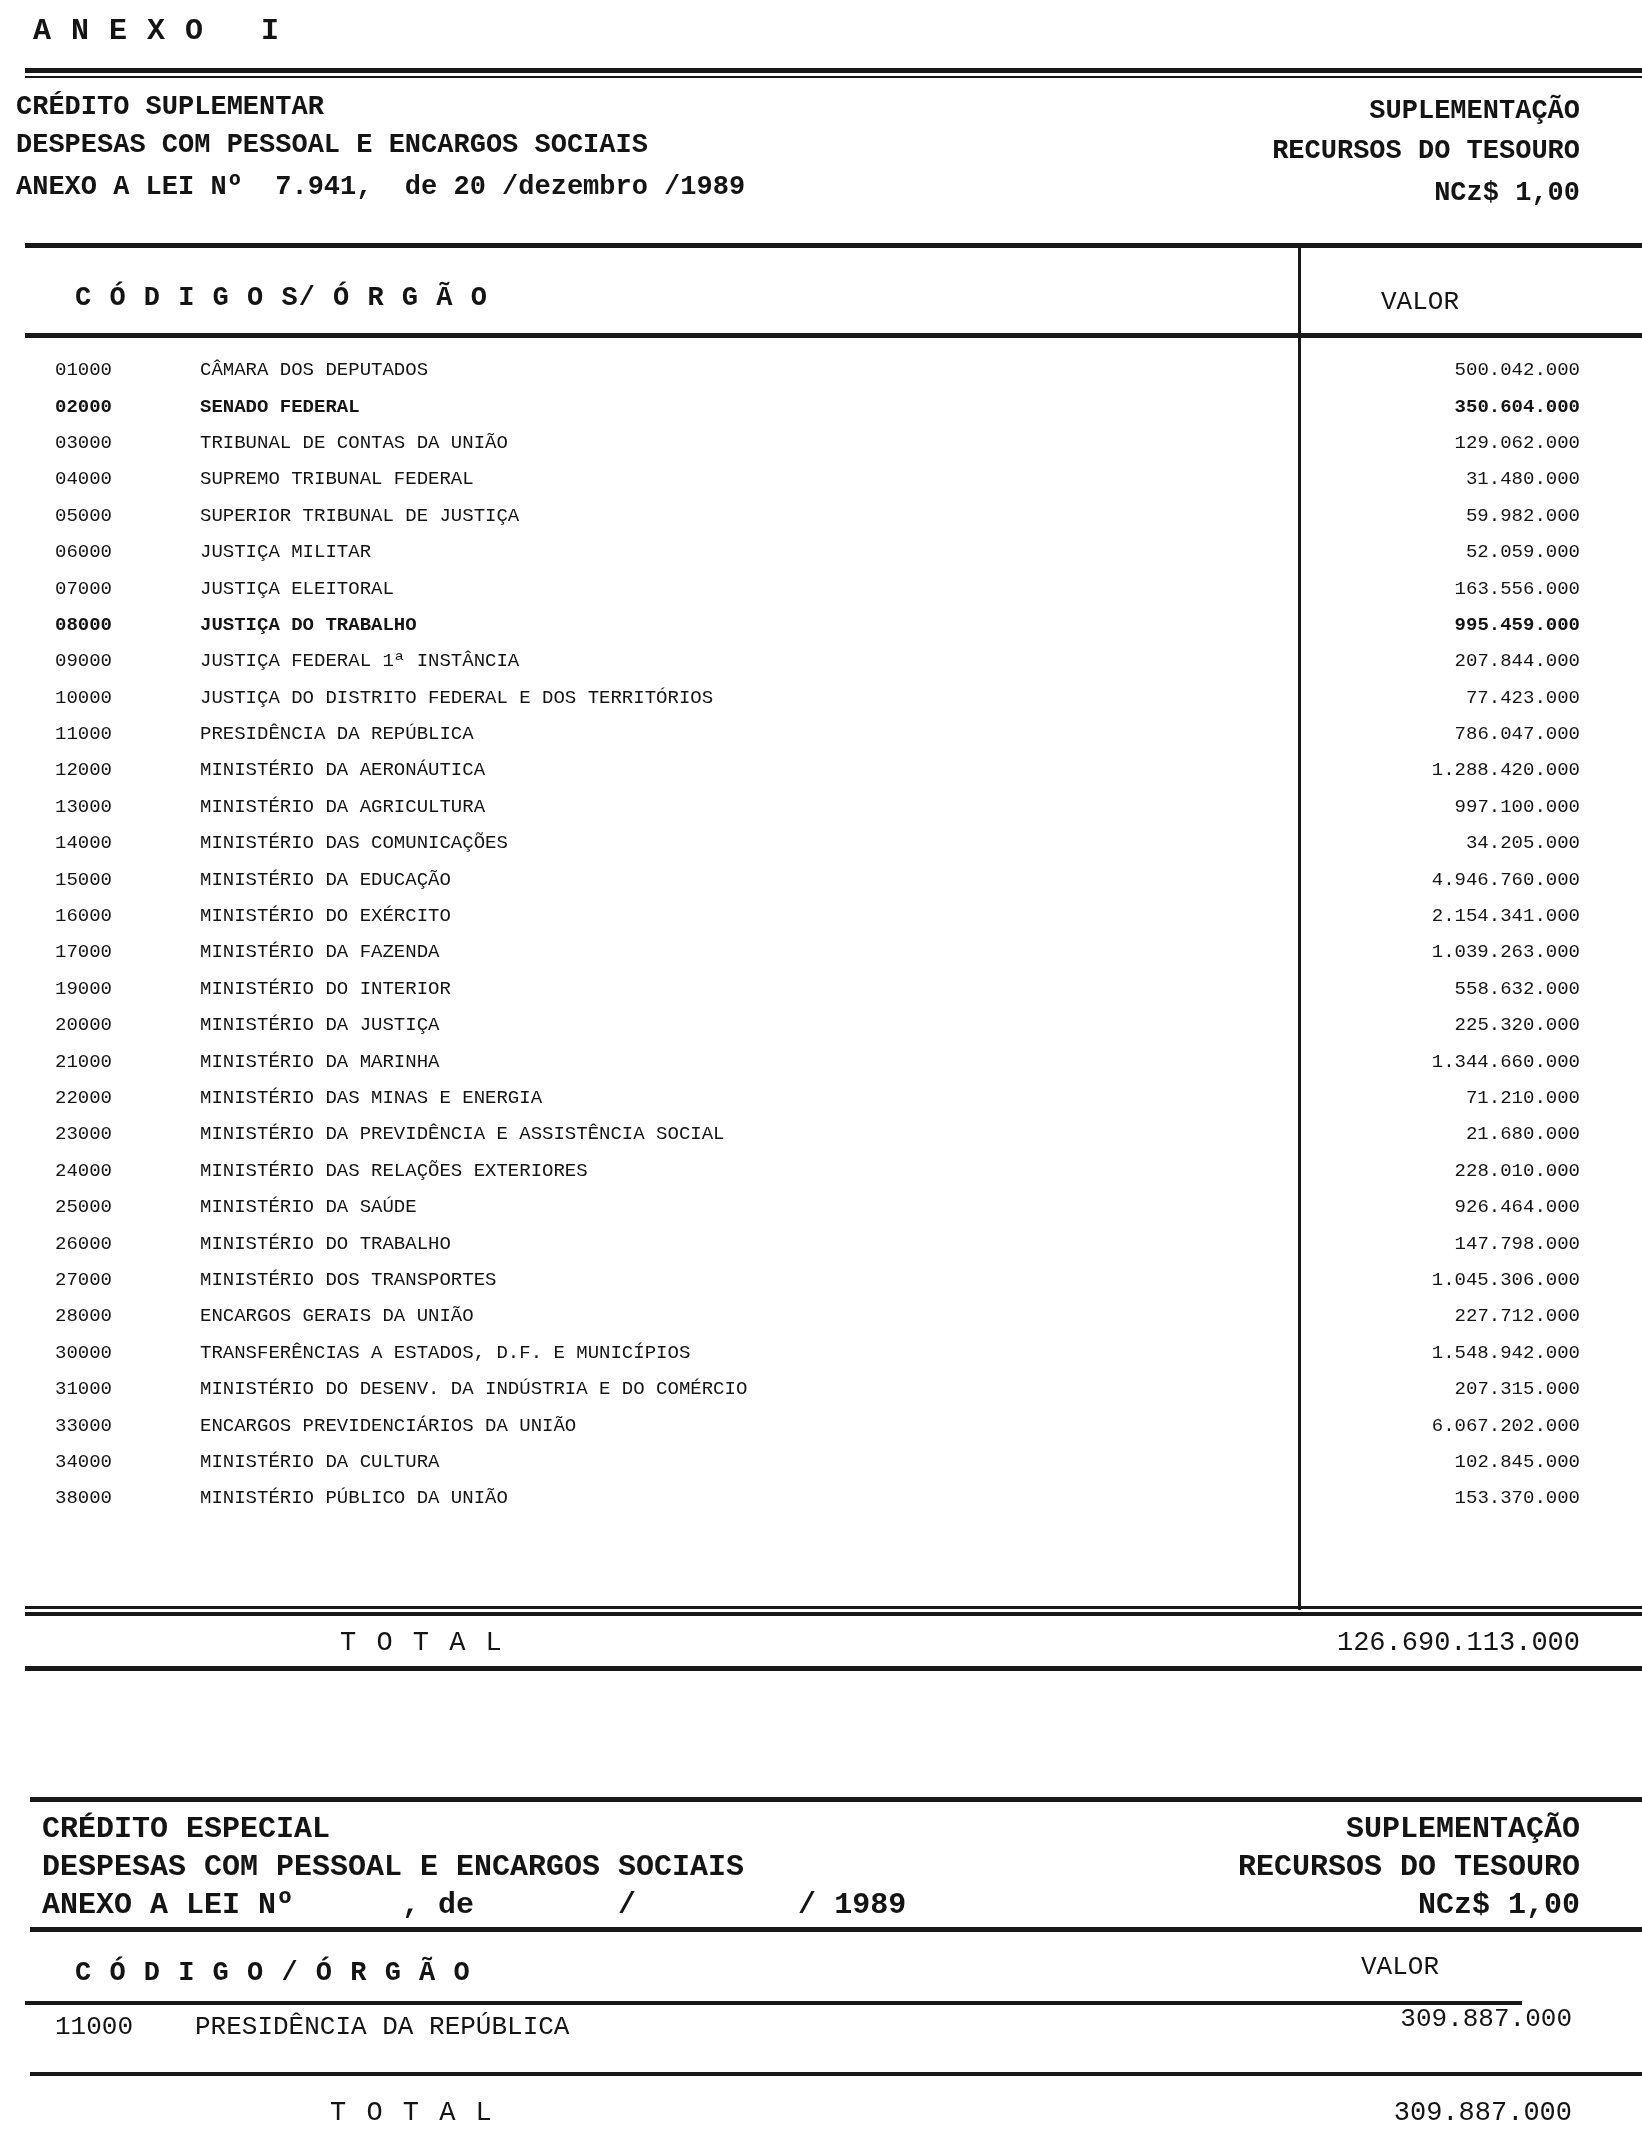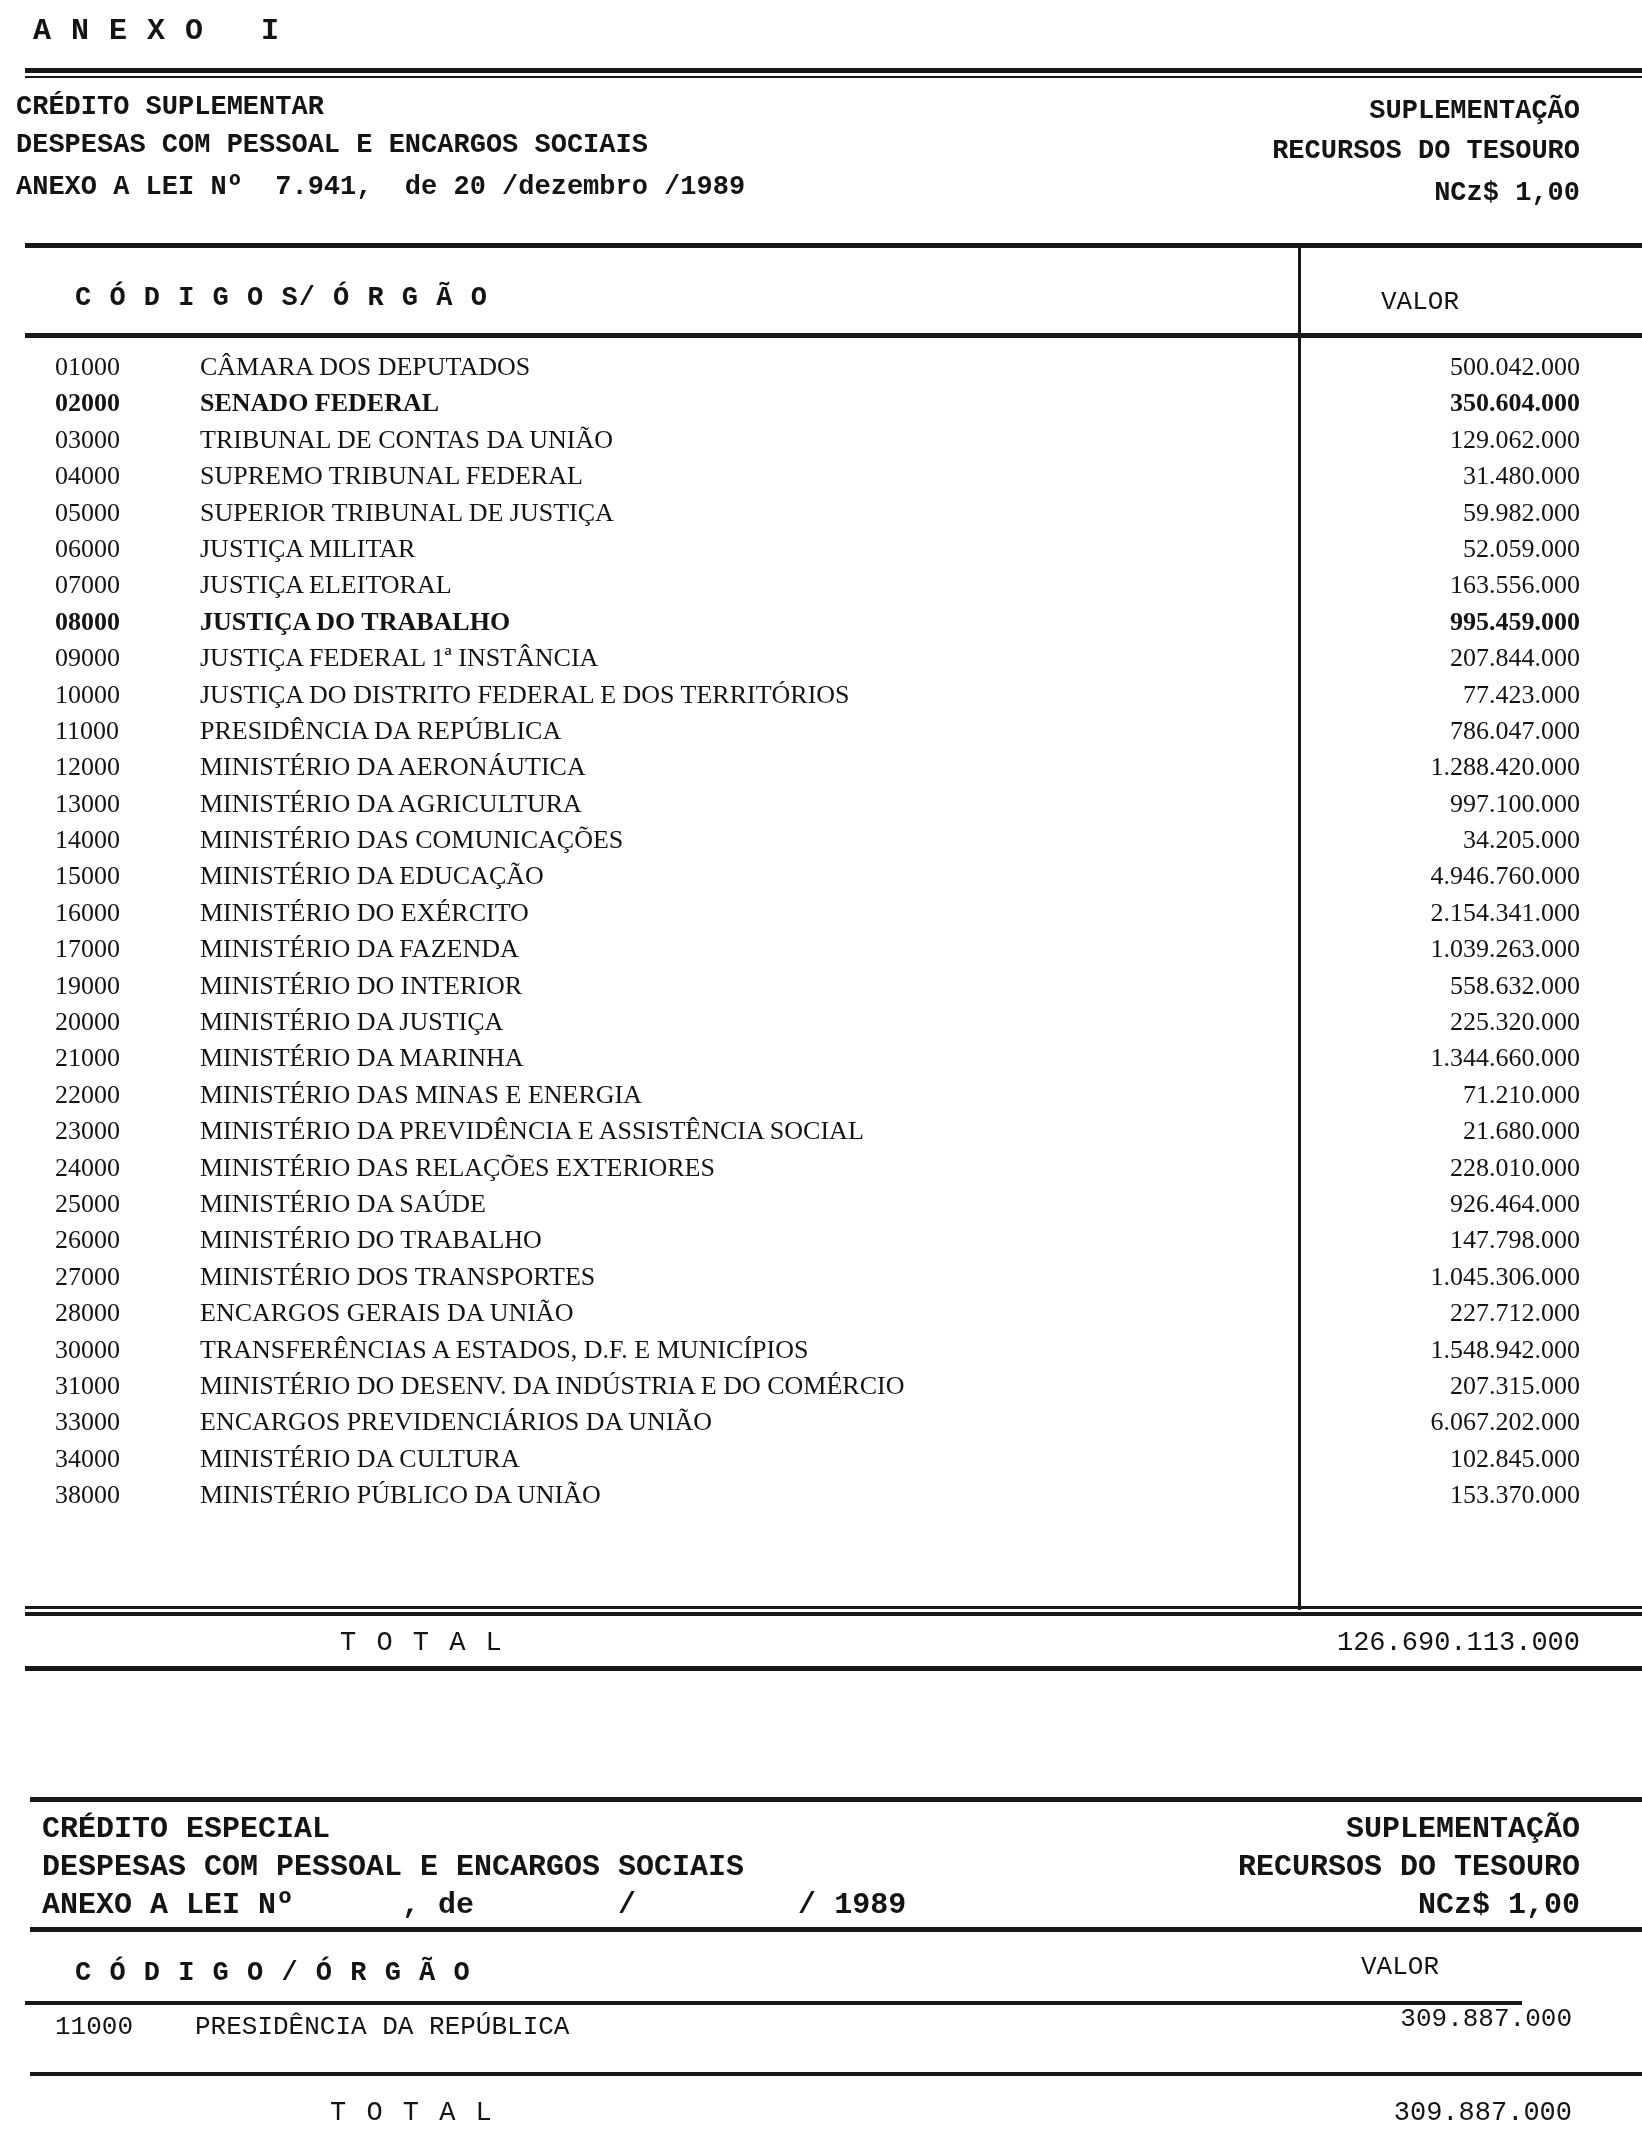--- a/index.html
+++ b/index.html
@@ -18,21 +18,21 @@
 
   .doc-title { font-size:30px; font-weight:bold; letter-spacing:1px; }
   .hdr-line  { font-size:27px; font-weight:bold; }
   .hdr-line2 { font-size:30px; font-weight:bold; }
   .col-hdr   { font-size:27px; font-weight:bold; letter-spacing:1px;margin-left:20px; }
   .valor-hdr { font-size:26px; }
 
   .vline { position:absolute; width:3px; background:#181818; }
 
   .rows { position:absolute; left:0; top:352px; width:100%; }
-  .trow { display:flex; height:36.4px; font-size:26px;font-family:Liberation Serif, serif; }
+  .trow { display:flex; align-items:center; height:36.4px; font-size:19px; }
   .trow.bold { font-weight:bold; }
   .cell-code  { width:145px; padding-left:55px; flex:none; box-sizing:content-box; }
   .cell-name  { flex:1; }
   .cell-value { width:342px; flex:none; text-align:right; padding-right:62px; box-sizing:border-box; }
 
   .total-label { font-size:27px; letter-spacing:2px; }
   .total-value { font-size:27px; }
   .row-font { font-size:26px; }
 </style>
 </head>

